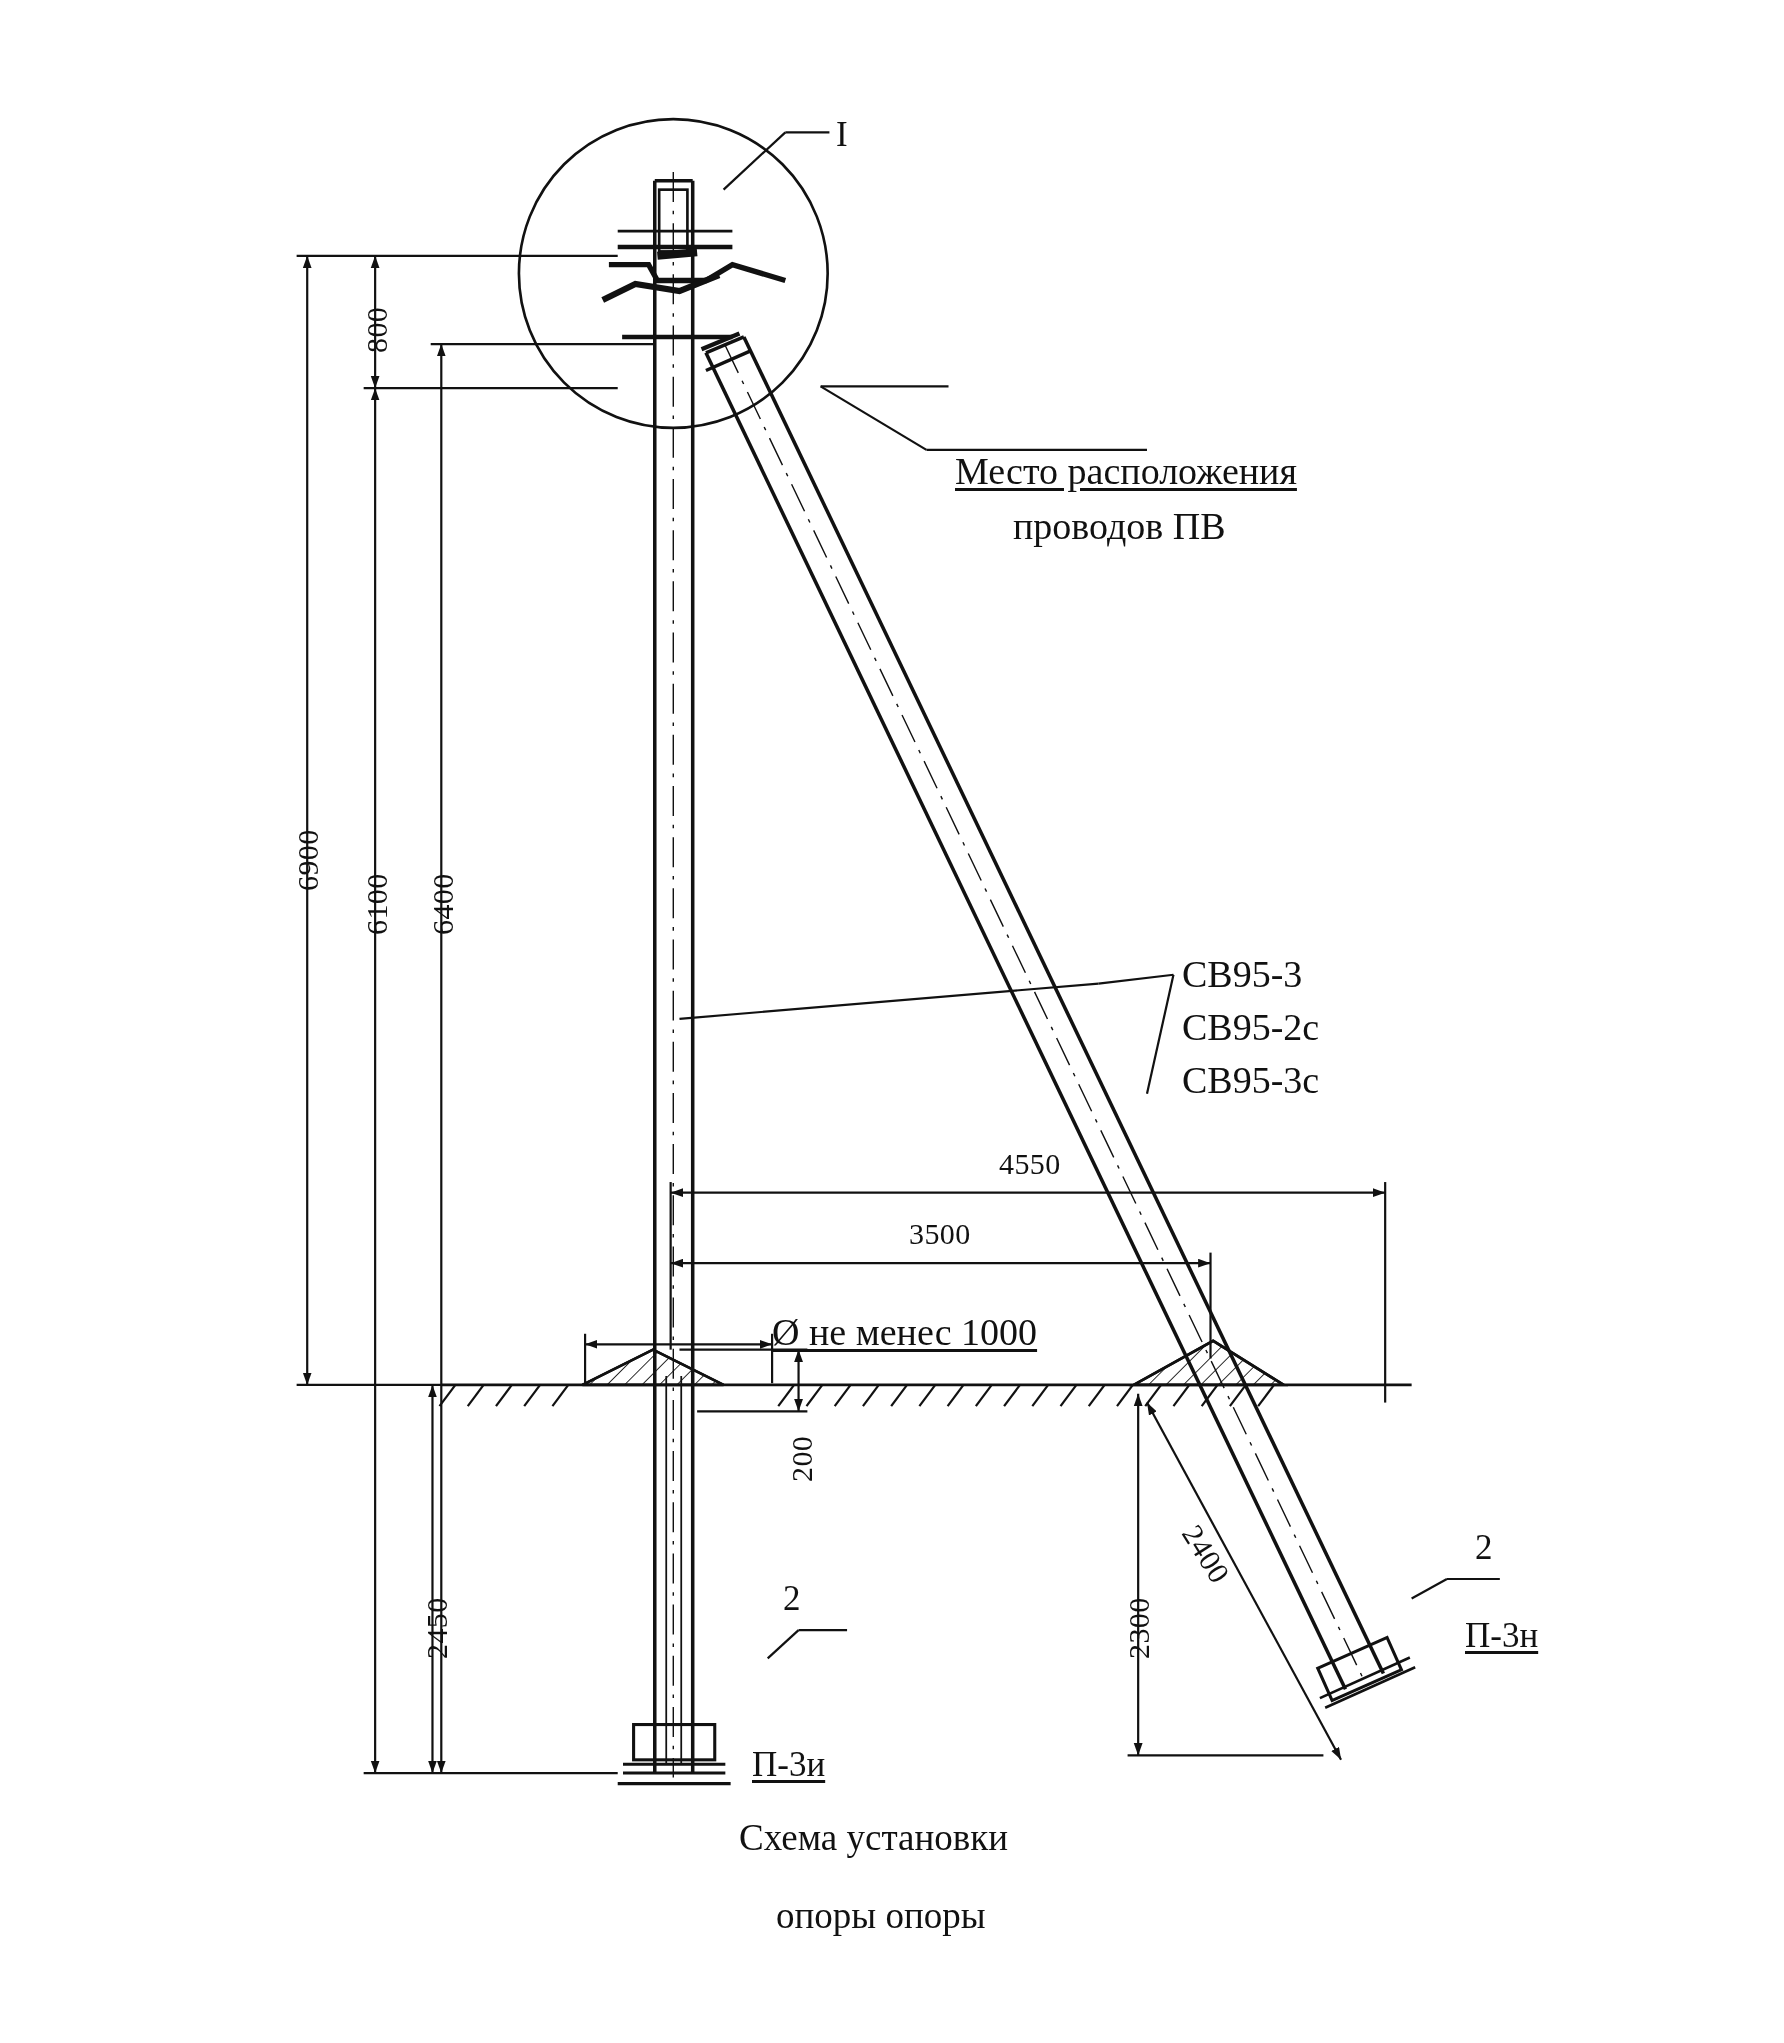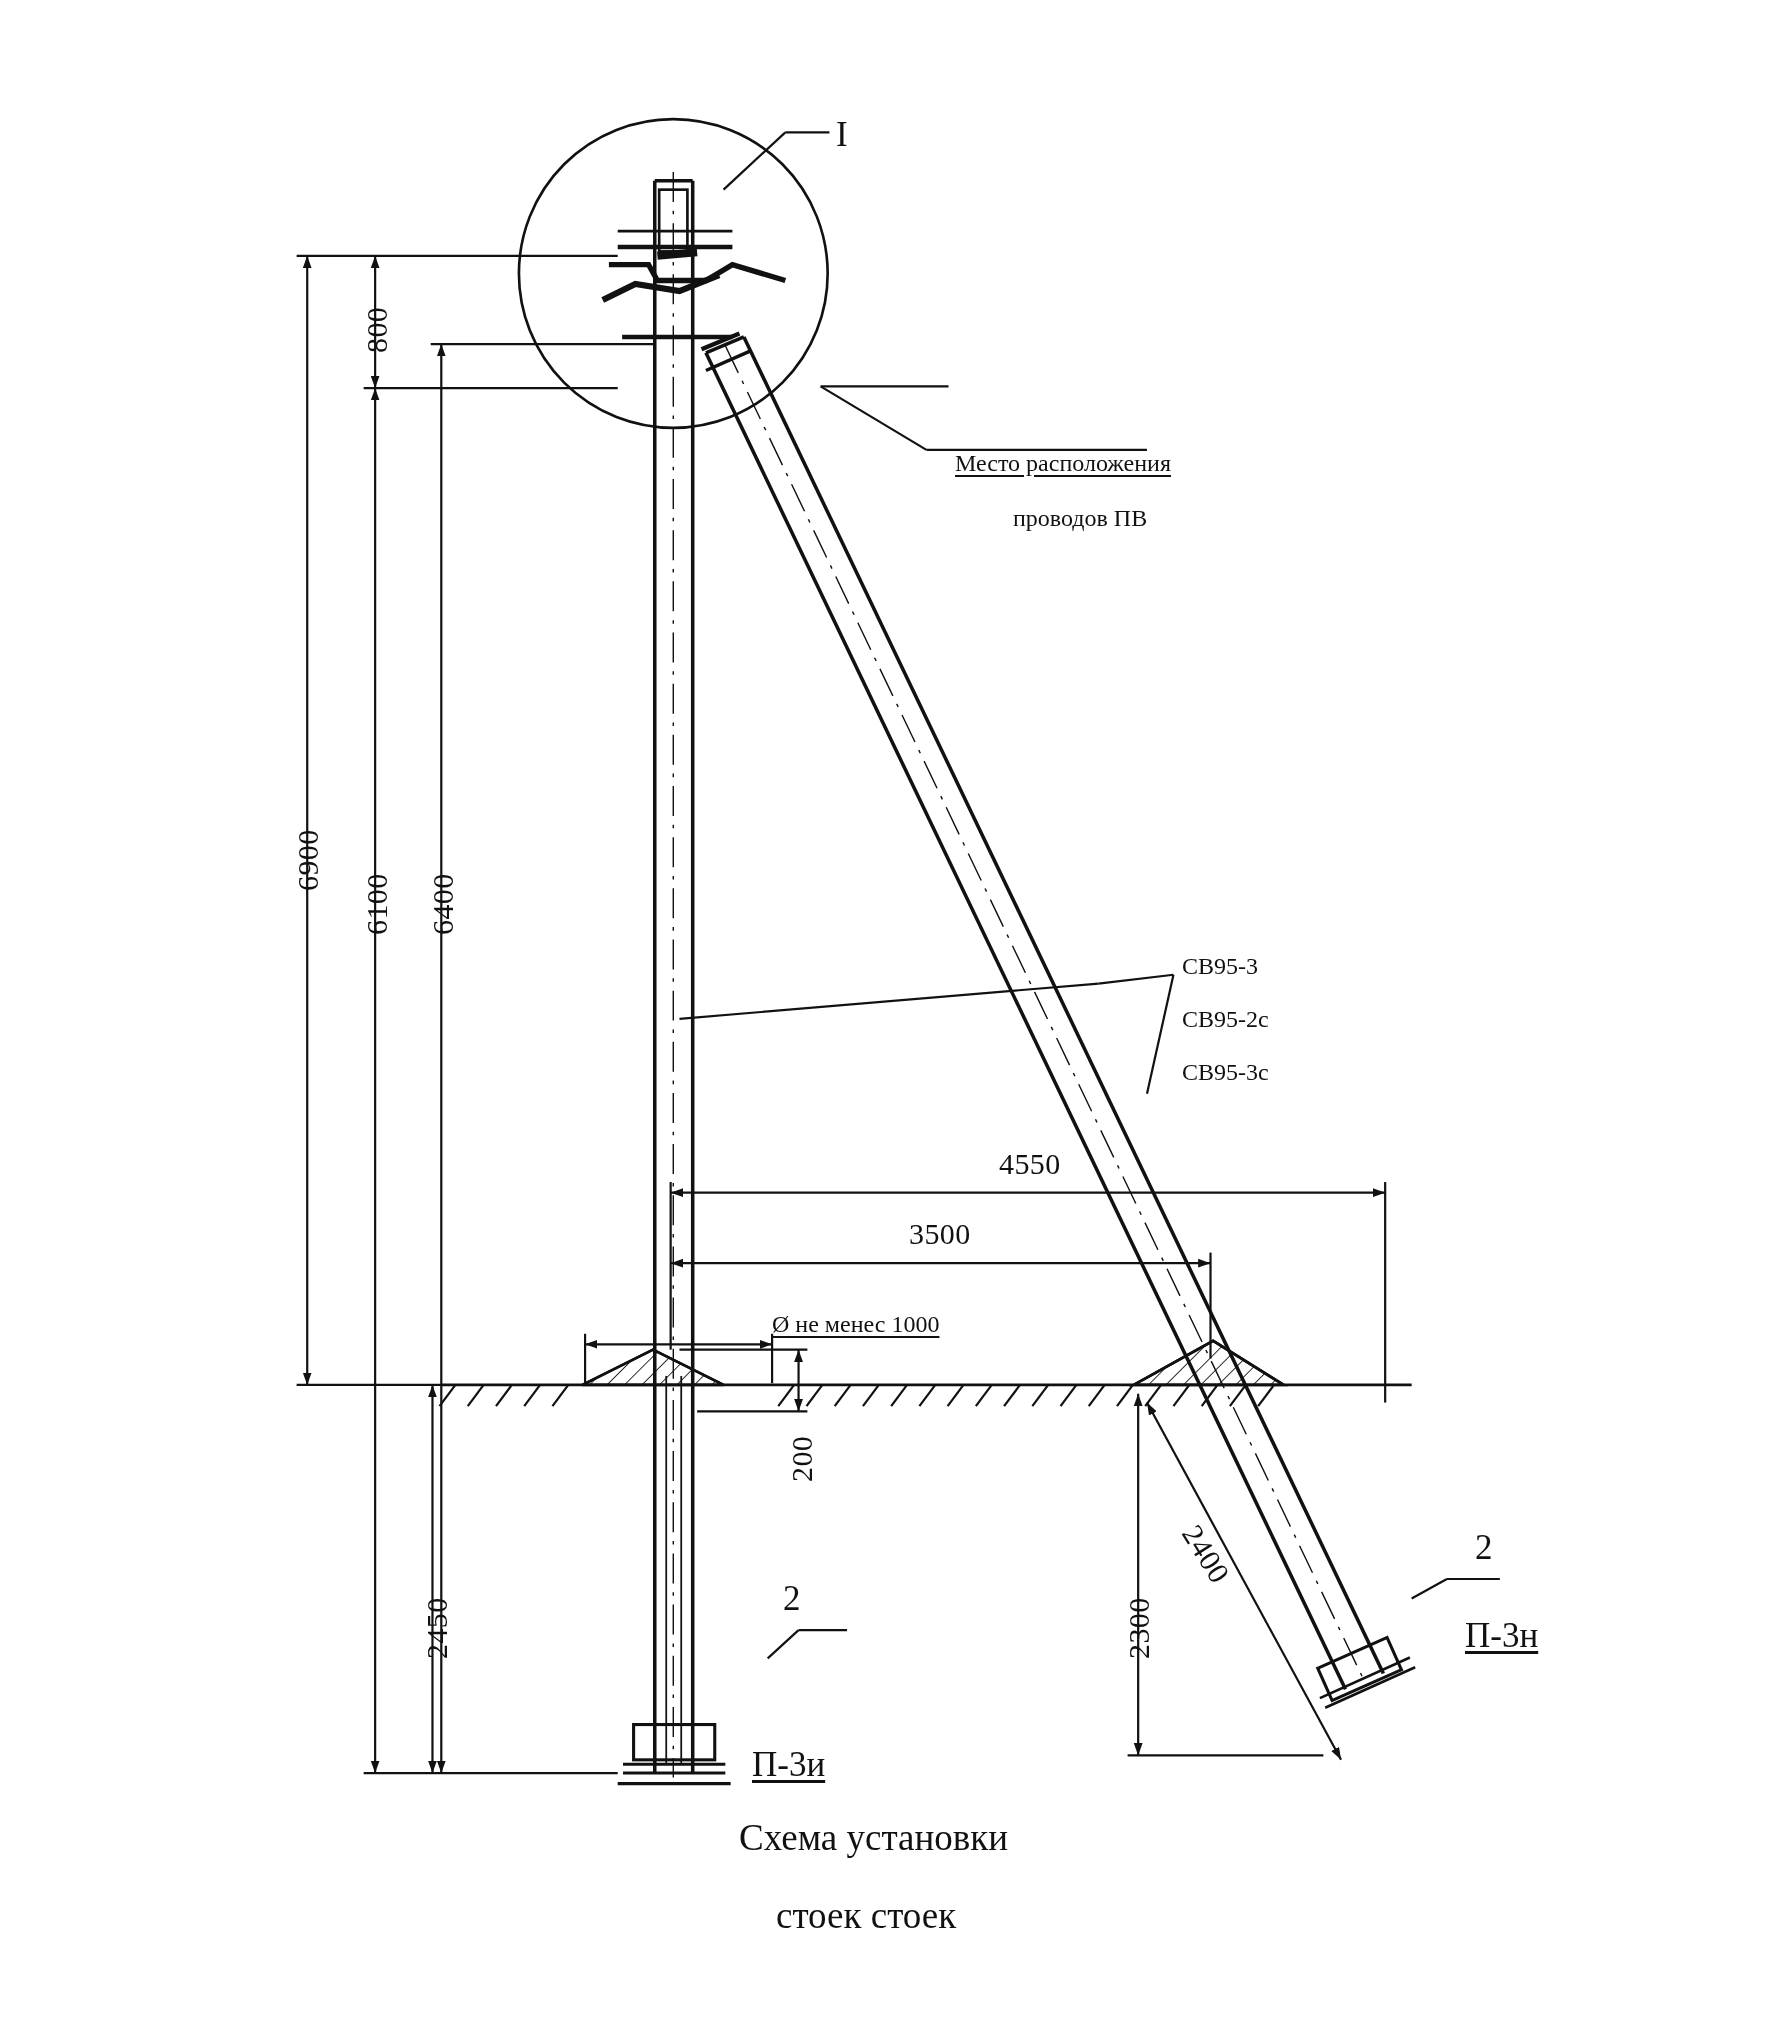--- a/index.html
+++ b/index.html
@@ -34,21 +34,21 @@
   }
   .dim {
     font-size: 30px;
     letter-spacing: 0.4px;
   }
   .rot90 {
     transform: rotate(-90deg);
     transform-origin: left top;
   }
   .callout {
-    font-size: 24px;
+    font-size: 38px;
   }
   .callout-u {
     text-decoration: underline;
     text-underline-offset: 3.5px;
   }
   .title {
     font-size: 37px;
   }
   .mark {
     font-size: 35px;
@@ -257,16 +257,16 @@
 
   <div class="lbl callout callout-u" style="left:772px; top:1311px;">Ø не менес 1000</div>
 
   <div class="lbl mark" style="left:783px; top:1579px;">2</div>
   <div class="lbl mark callout-u" style="left:752px; top:1698px;margin-top:47px;">П-3и</div>
 
   <div class="lbl mark" style="left:1475px; top:1528px;">2</div>
   <div class="lbl mark callout-u" style="left:1447px; top:1616px;margin-left:18px;">П-3н</div>
 
   <div class="lbl title" style="left:739px; top:1817px;">Схема установки</div>
-  <div class="lbl title" style="left:776px; top:1895px;">стоек стоек</div>
+  <div class="lbl title" style="left:776px; top:1895px;">опоры опоры</div>
 
 </div>
 
 
 </body></html>

